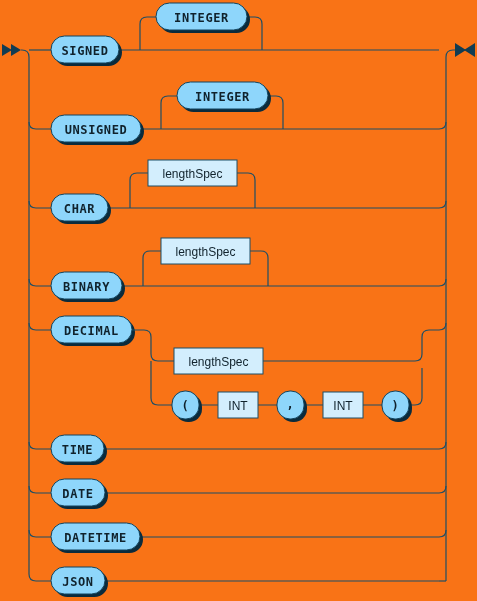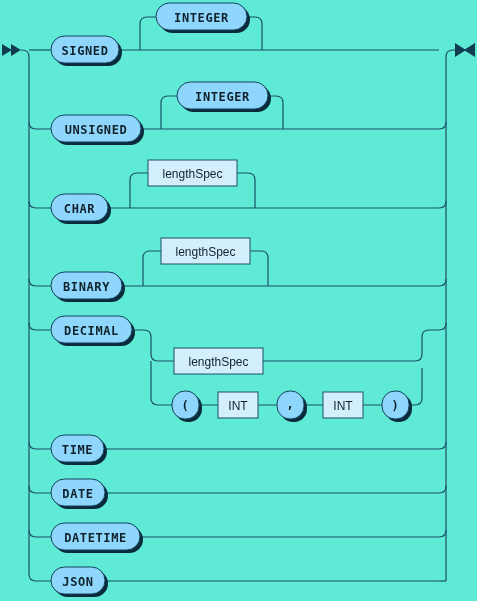--- a/index.html
+++ b/index.html
@@ -4,21 +4,21 @@
 <style>
   html, body {
     margin: 0;
     padding: 0;
     background: #000000;
   }
   #diagram-root {
     position: relative;
     width: 477px;
     height: 601px;
-    background: #5eead4;
+    background: #f97316;
     overflow: hidden;
     font-family: "Liberation Sans", sans-serif;
   }
   svg#rr {
     display: block;
     width: 477px;
     height: 601px;
   }
   .rail {
     fill: none;

